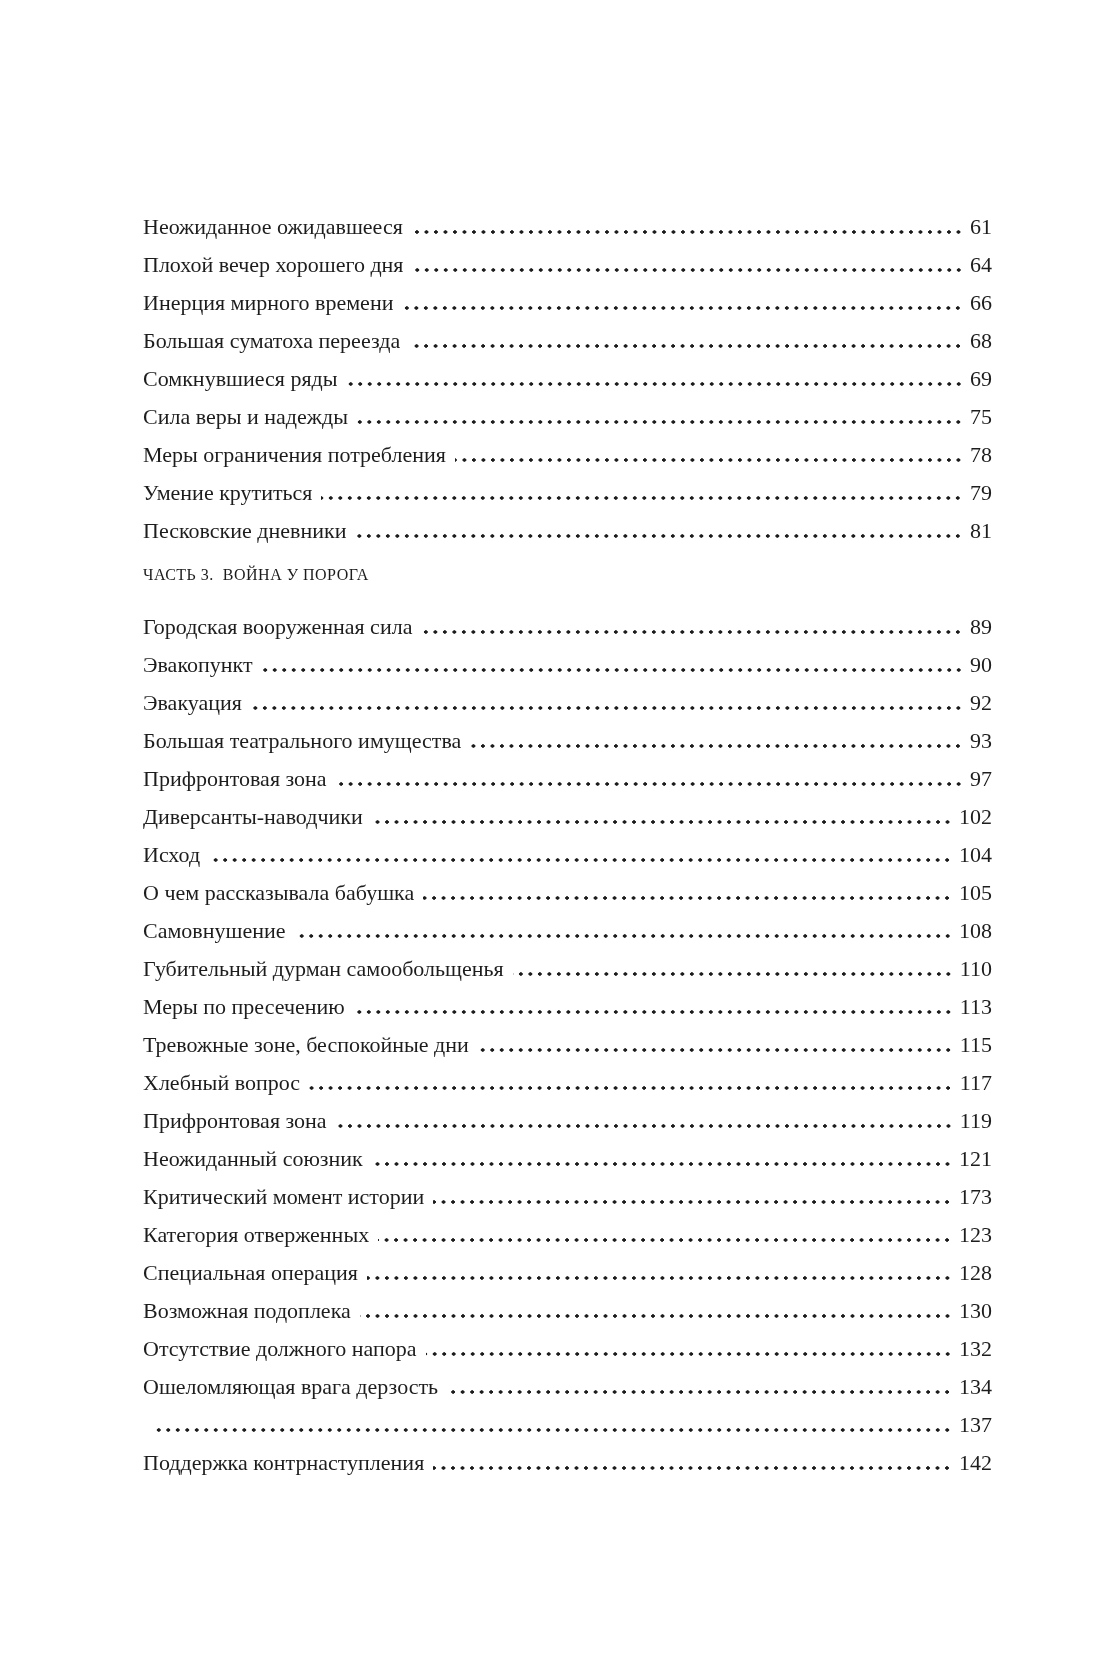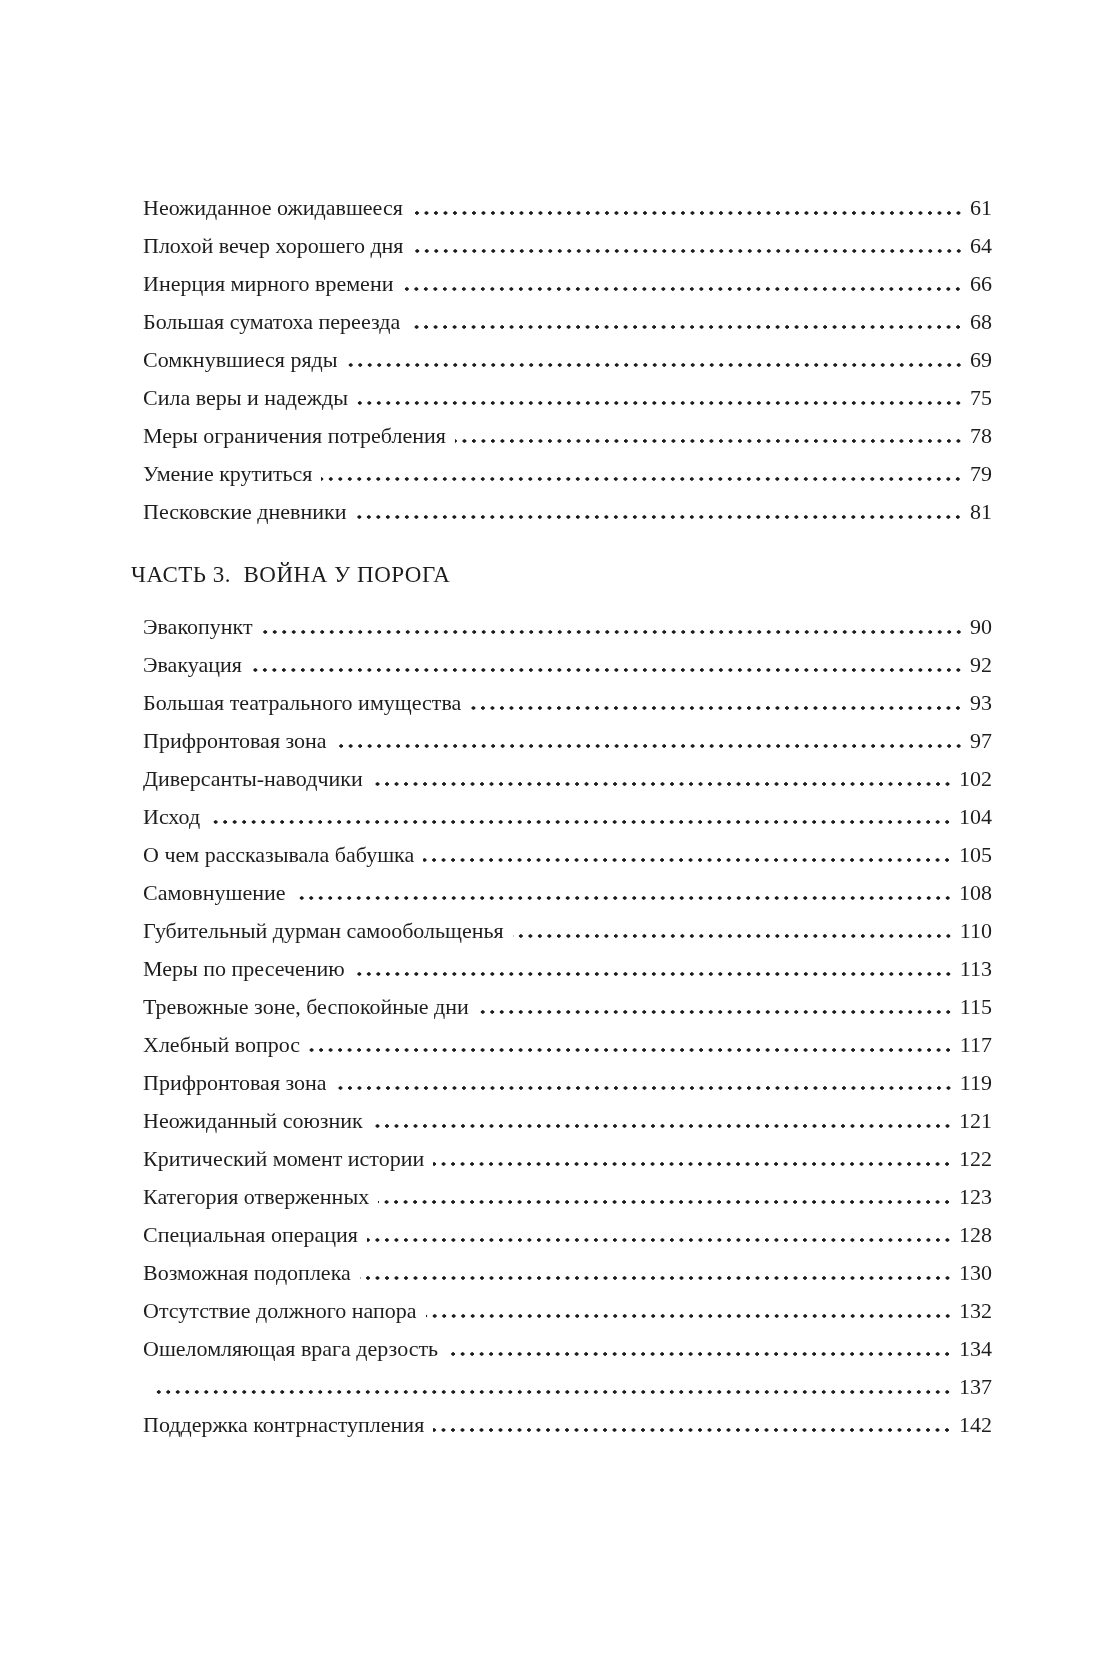--- a/index.html
+++ b/index.html
@@ -14,28 +14,28 @@
     background: #ffffff;
     overflow: hidden;
     font-family: "Liberation Serif", "DejaVu Serif", serif;
     color: #1d1d1d;
   }
   .col {
     position: absolute;
     left: 143px;
     width: 849px;
   }
-  #toc-block-1 { top: 189px; }
+  #toc-block-1 { top: 208px; }
   #toc-heading {
     position: absolute;
-    left: 131px;
+    left: 143px;
     top: 556px;
     width: 849px;
     height: 38px;
-    font-size: 23px;
+    font-size: 16px;
     line-height: 38px;
     letter-spacing: 0.5px;
     white-space: pre-wrap;
     color: #1c1c1c;
   }
   #toc-block-2 { top: 608px; }
   .toc-row {
     display: flex;
     align-items: baseline;
     height: 38px;
@@ -118,20 +118,25 @@
   <div class="toc-row">
     <span class="toc-title">Песковские дневники</span>
     <span class="toc-leader"></span>
     <span class="toc-page-num">81</span>
   </div>
 </section>
 
   <div id="toc-heading">ЧАСТЬ 3.  ВОЙНА У ПОРОГА</div>
 
   <section class="col" id="toc-block-2">
+  <div class="toc-row">
+    <span class="toc-title">Городская вооруженная сила</span>
+    <span class="toc-leader"></span>
+    <span class="toc-page-num">89</span>
+  </div>
 
   <div class="toc-row">
     <span class="toc-title">Эвакопункт</span>
     <span class="toc-leader"></span>
     <span class="toc-page-num">90</span>
   </div>
 
   <div class="toc-row">
     <span class="toc-title">Эвакуация</span>
     <span class="toc-leader"></span>
@@ -206,21 +211,21 @@
 
   <div class="toc-row">
     <span class="toc-title">Неожиданный союзник</span>
     <span class="toc-leader"></span>
     <span class="toc-page-num">121</span>
   </div>
 
   <div class="toc-row">
     <span class="toc-title">Критический момент истории</span>
     <span class="toc-leader"></span>
-    <span class="toc-page-num">122</span>
+    <span class="toc-page-num">173</span>
   </div>
 
   <div class="toc-row">
     <span class="toc-title">Категория отверженных</span>
     <span class="toc-leader"></span>
     <span class="toc-page-num">123</span>
   </div>
 
   <div class="toc-row">
     <span class="toc-title">Специальная операция</span>

